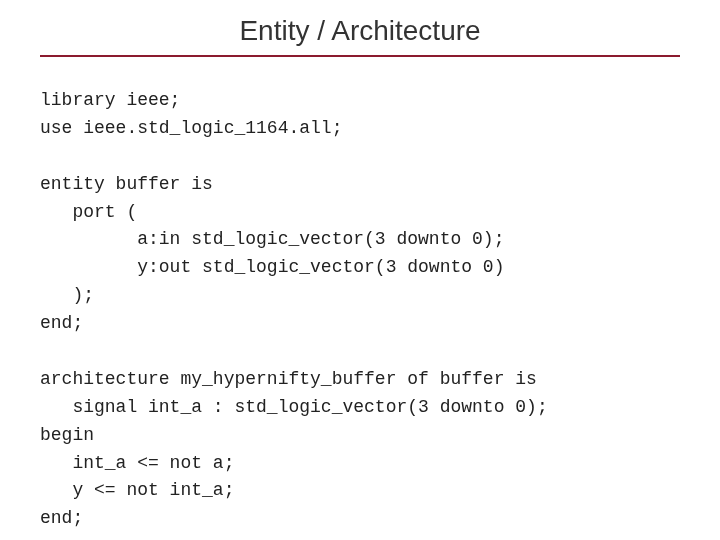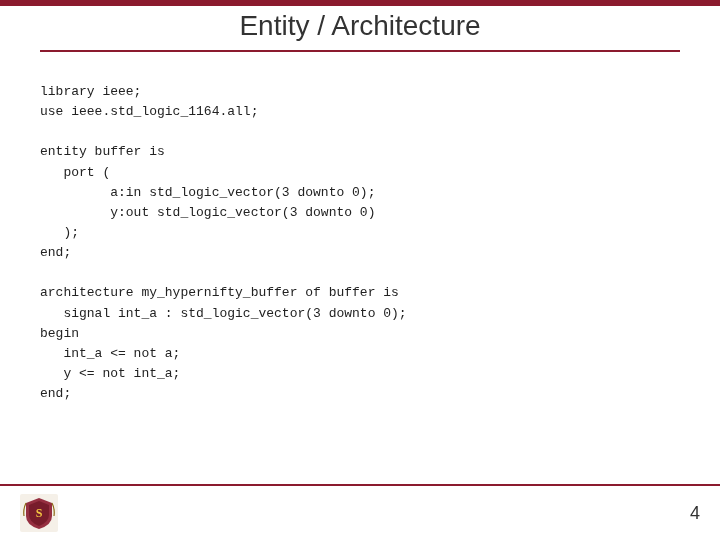--- a/index.html
+++ b/index.html
@@ -25,21 +25,21 @@
       position: relative;
     }
 
     .top-border {
       width: 100%;
       height: 6px;
       background: #8b1a2e;
     }
 
     .title-area {
-      padding: 4px 40px 10px 40px;
+      padding: 15px 40px 10px 40px;
       text-align: center;
     }
 
     .title-text {
       font-size: 28px;
       font-weight: normal;
       color: #333333;
       font-family: Arial, sans-serif;
     }
 
@@ -50,21 +50,21 @@
       margin-top: 8px;
     }
 
     .content-area {
       flex: 1;
       padding: 20px 40px 10px 40px;
     }
 
     .code-block {
       font-family: 'Courier New', Courier, monospace;
-      font-size: 13px;
+      font-size: 18px;
       line-height: 1.55;
       color: #222222;
       white-space: pre;
     }
 
     .footer {
       display: flex;
       align-items: center;
       justify-content: space-between;
       padding: 8px 20px 8px 20px;

